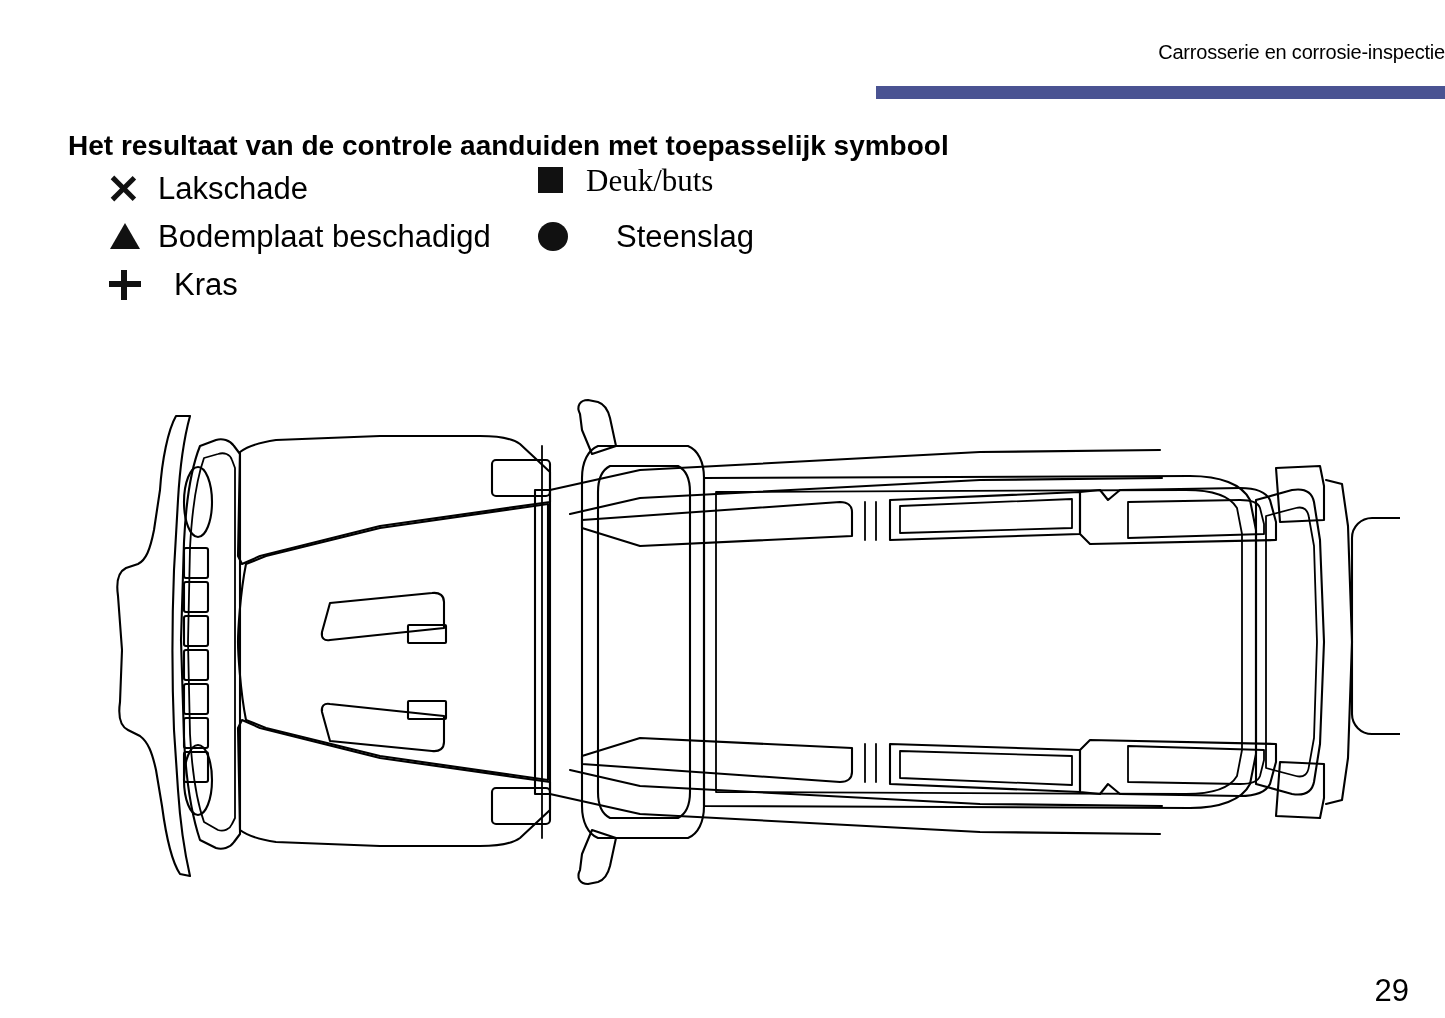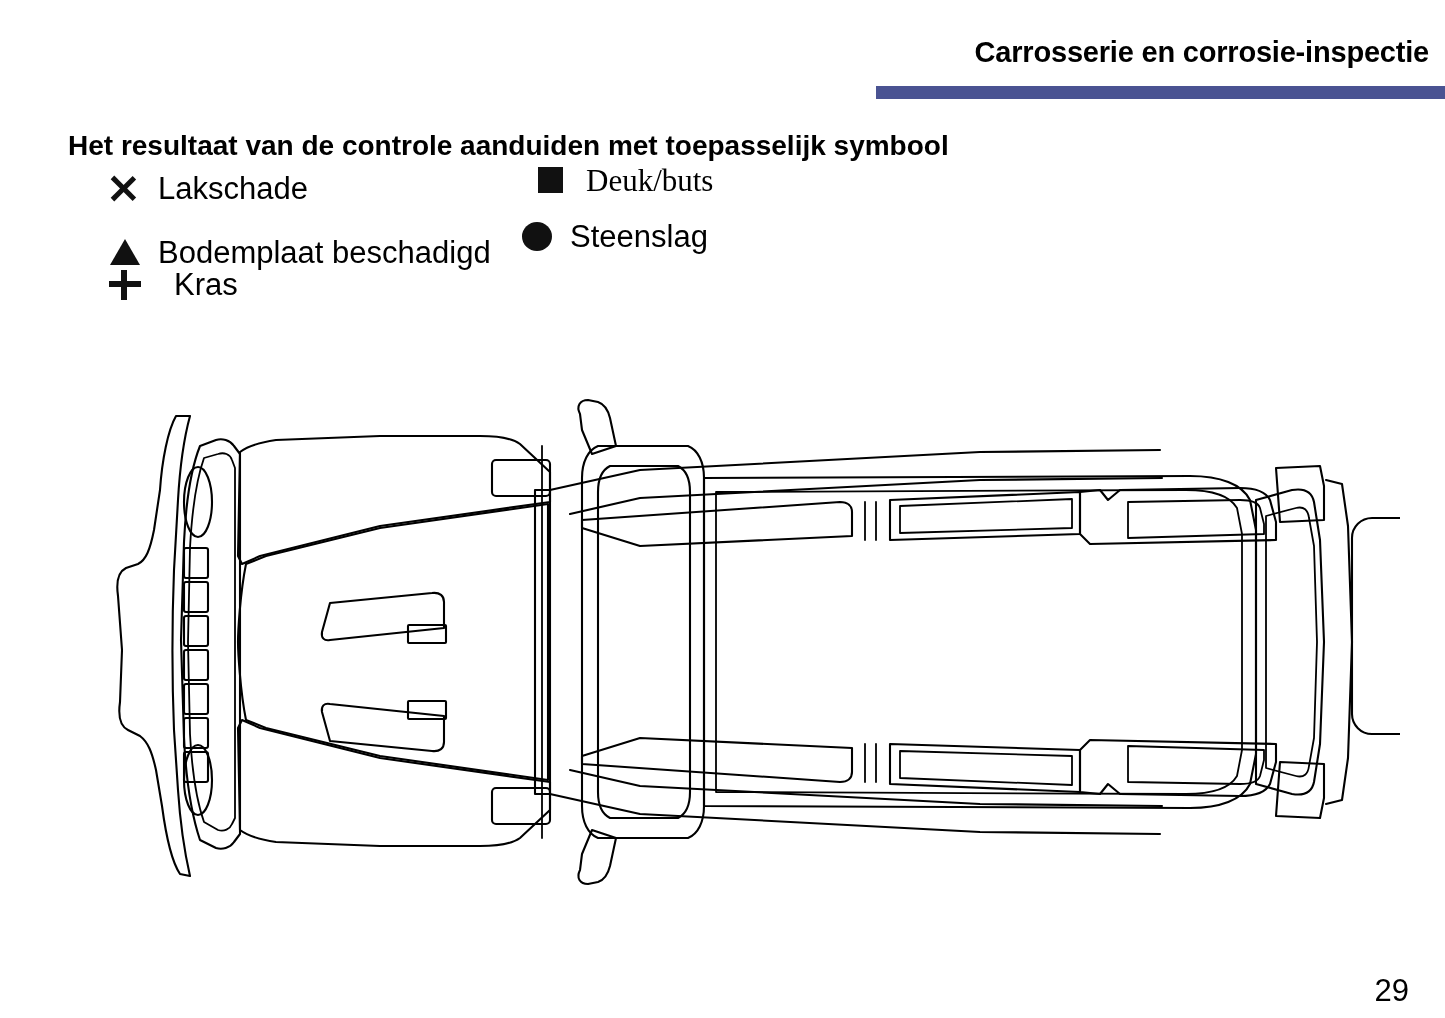--- a/index.html
+++ b/index.html
@@ -19,25 +19,25 @@
   
   #page-header {
     position: absolute;
     top: 0;
     left: 0;
     width: 1445px;
     height: 104px;
   }
   #header-title {
     position: absolute;
-    right: 16px;
+    right: 0;
     top: 52px;
     transform: translateY(-50%);
-    font-size: 29px;
-    font-weight: bold;
+    font-size: 20px;
+    font-weight: normal;
     letter-spacing: -0.2px;
     white-space: nowrap;
   }
   #header-rule {
     position: absolute;
     left: 876px;
     top: 86px;
     width: 569px;
     height: 13px;
     background: #4a5392;
@@ -74,24 +74,24 @@
   }
   .legend-label {
     font-size: 31px;
     line-height: 1;
     white-space: nowrap;
     padding-left: 2px;
   }
 
   
   #legend-item-lakschade   { left: 110px; top: 50px; }
-  #legend-item-bodemplaat  { left: 110px; top: 114px; text-align: right; }
+  #legend-item-bodemplaat  { left: 110px; top: 98px; text-align: right; }
   #legend-item-kras        { left: 110px; top: 146px; gap: 16px; }
   #legend-item-deukbuts    { left: 538px; top: 42px; font-family: Liberation Serif, serif; }
-  #legend-item-steenslag   { left: 522px; top: 98px; }
+  #legend-item-steenslag   { left: 538px; top: 98px; gap: 30px; }
 
   
   .sym-x {
     position: relative;
     width: 26px;
     height: 26px;
   }
   .sym-x::before, .sym-x::after {
     content: "";
     position: absolute;

